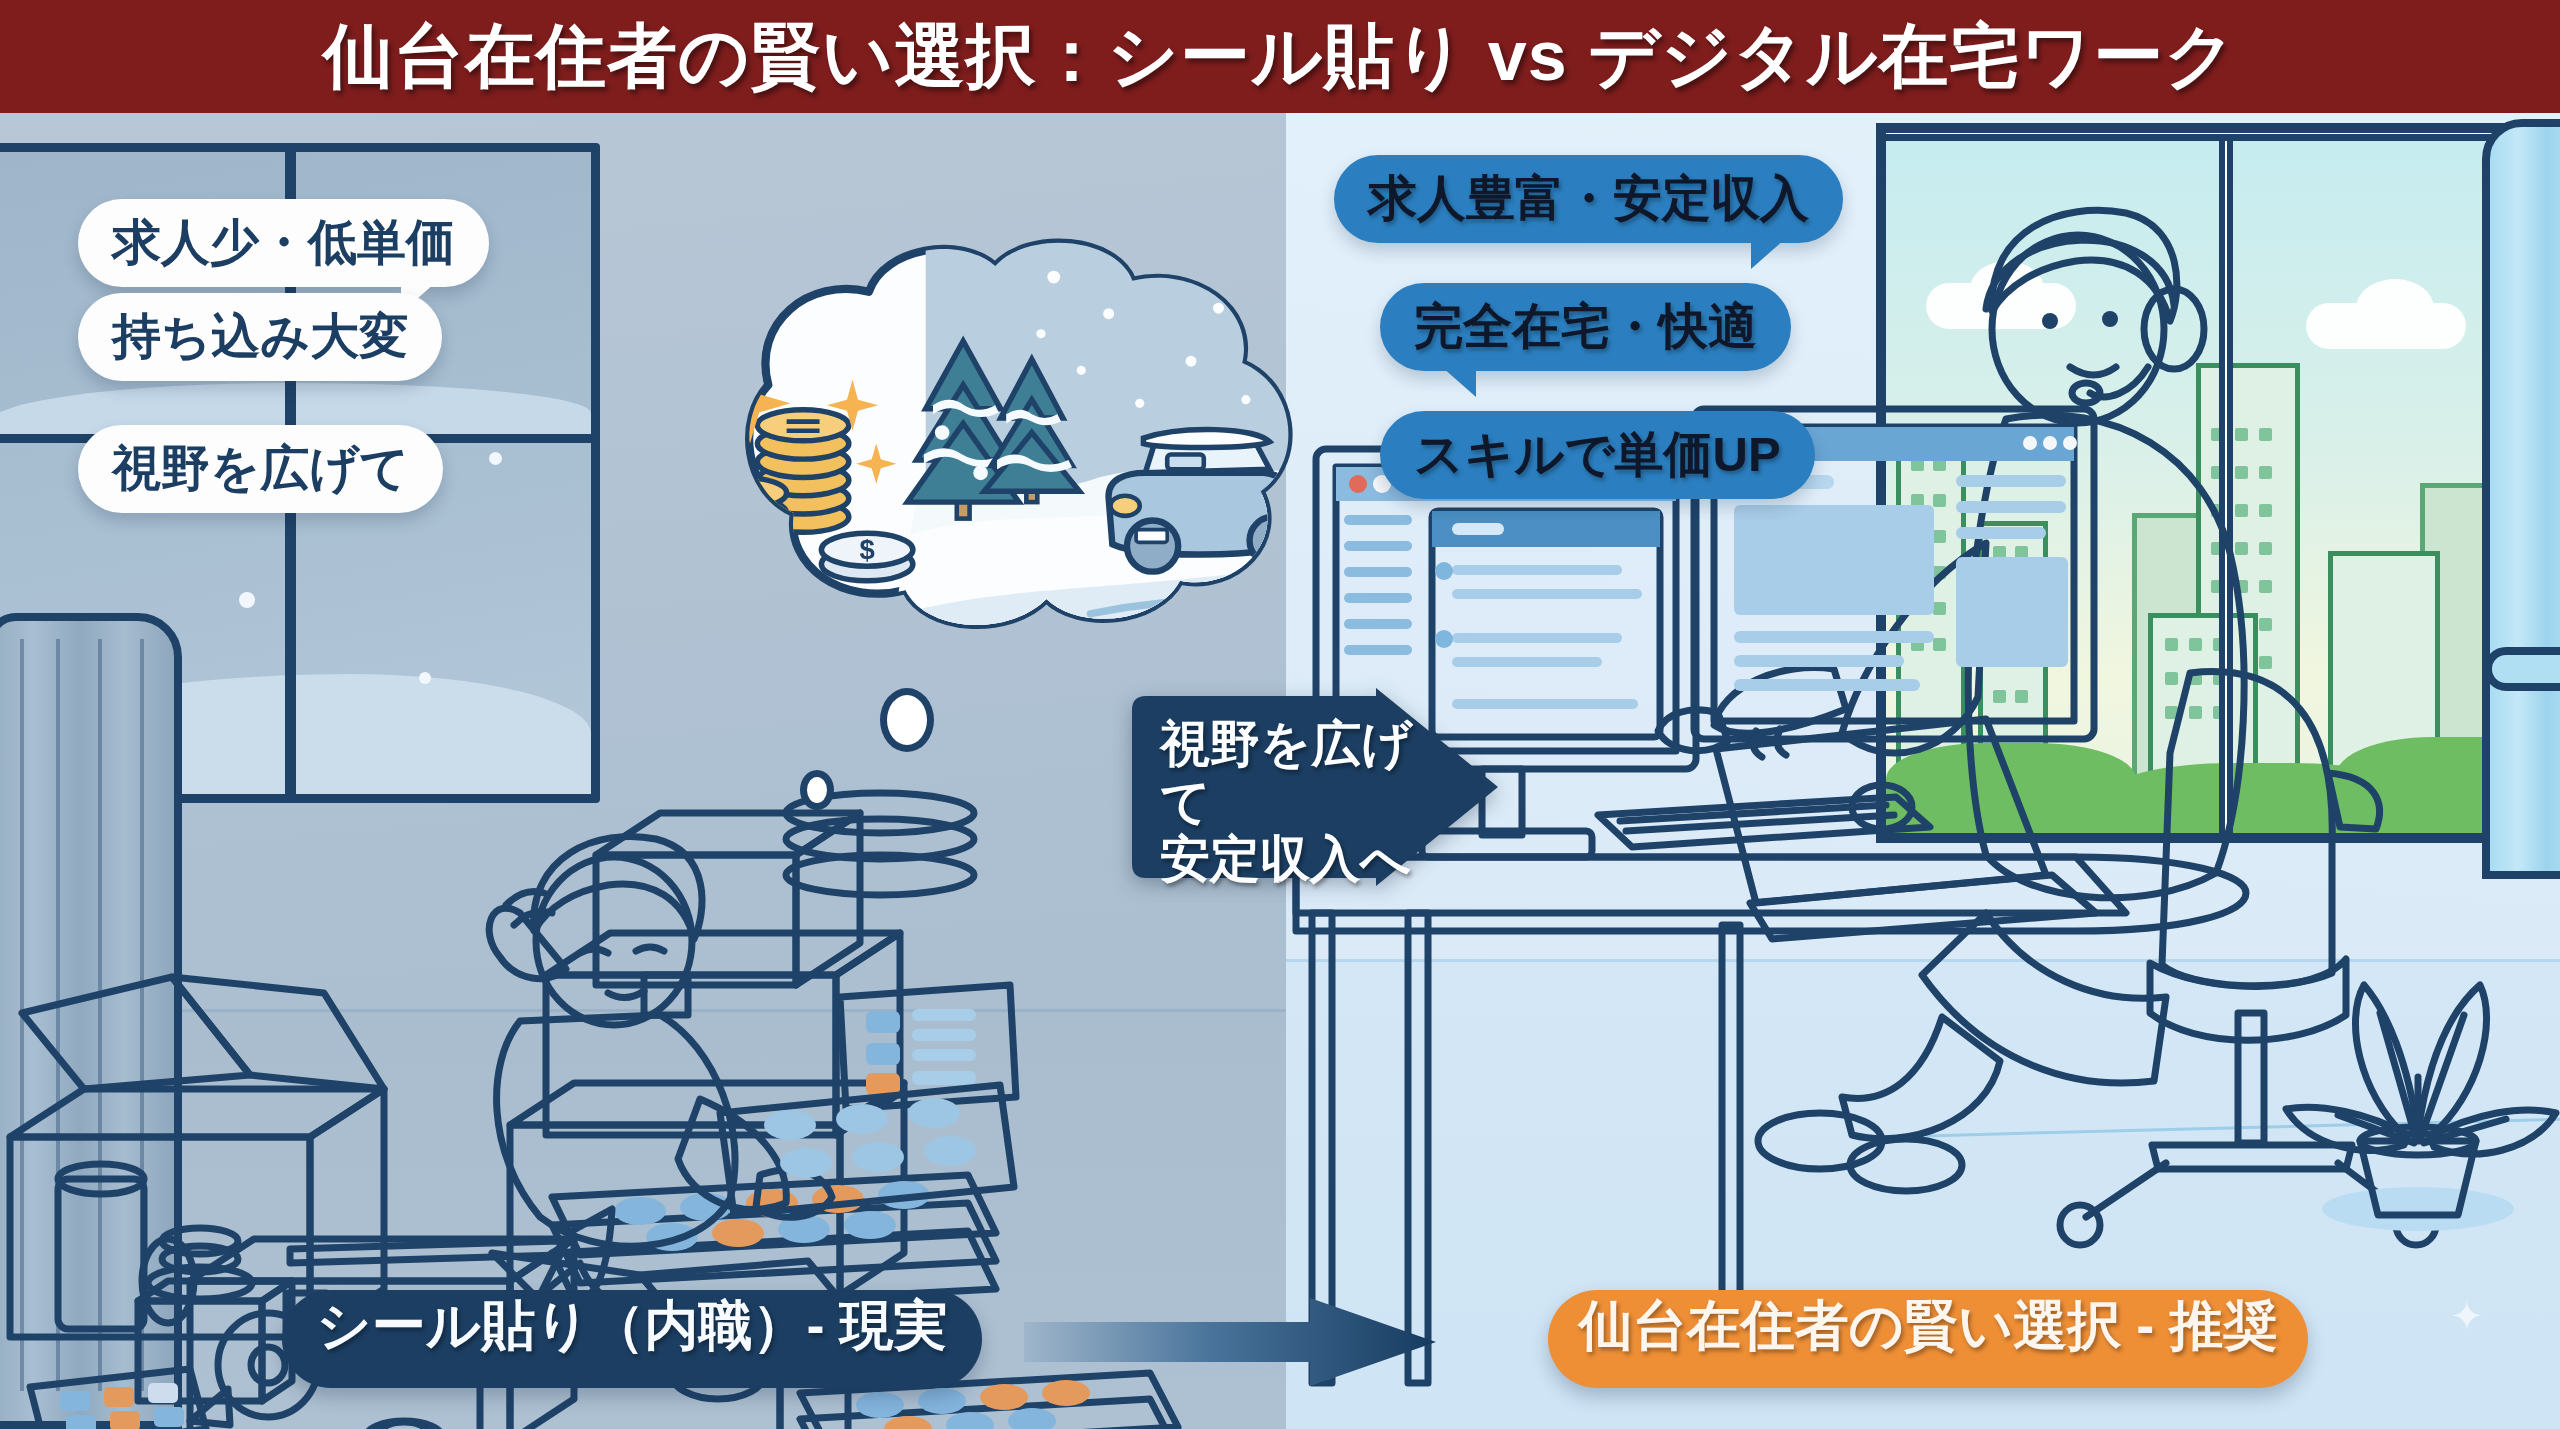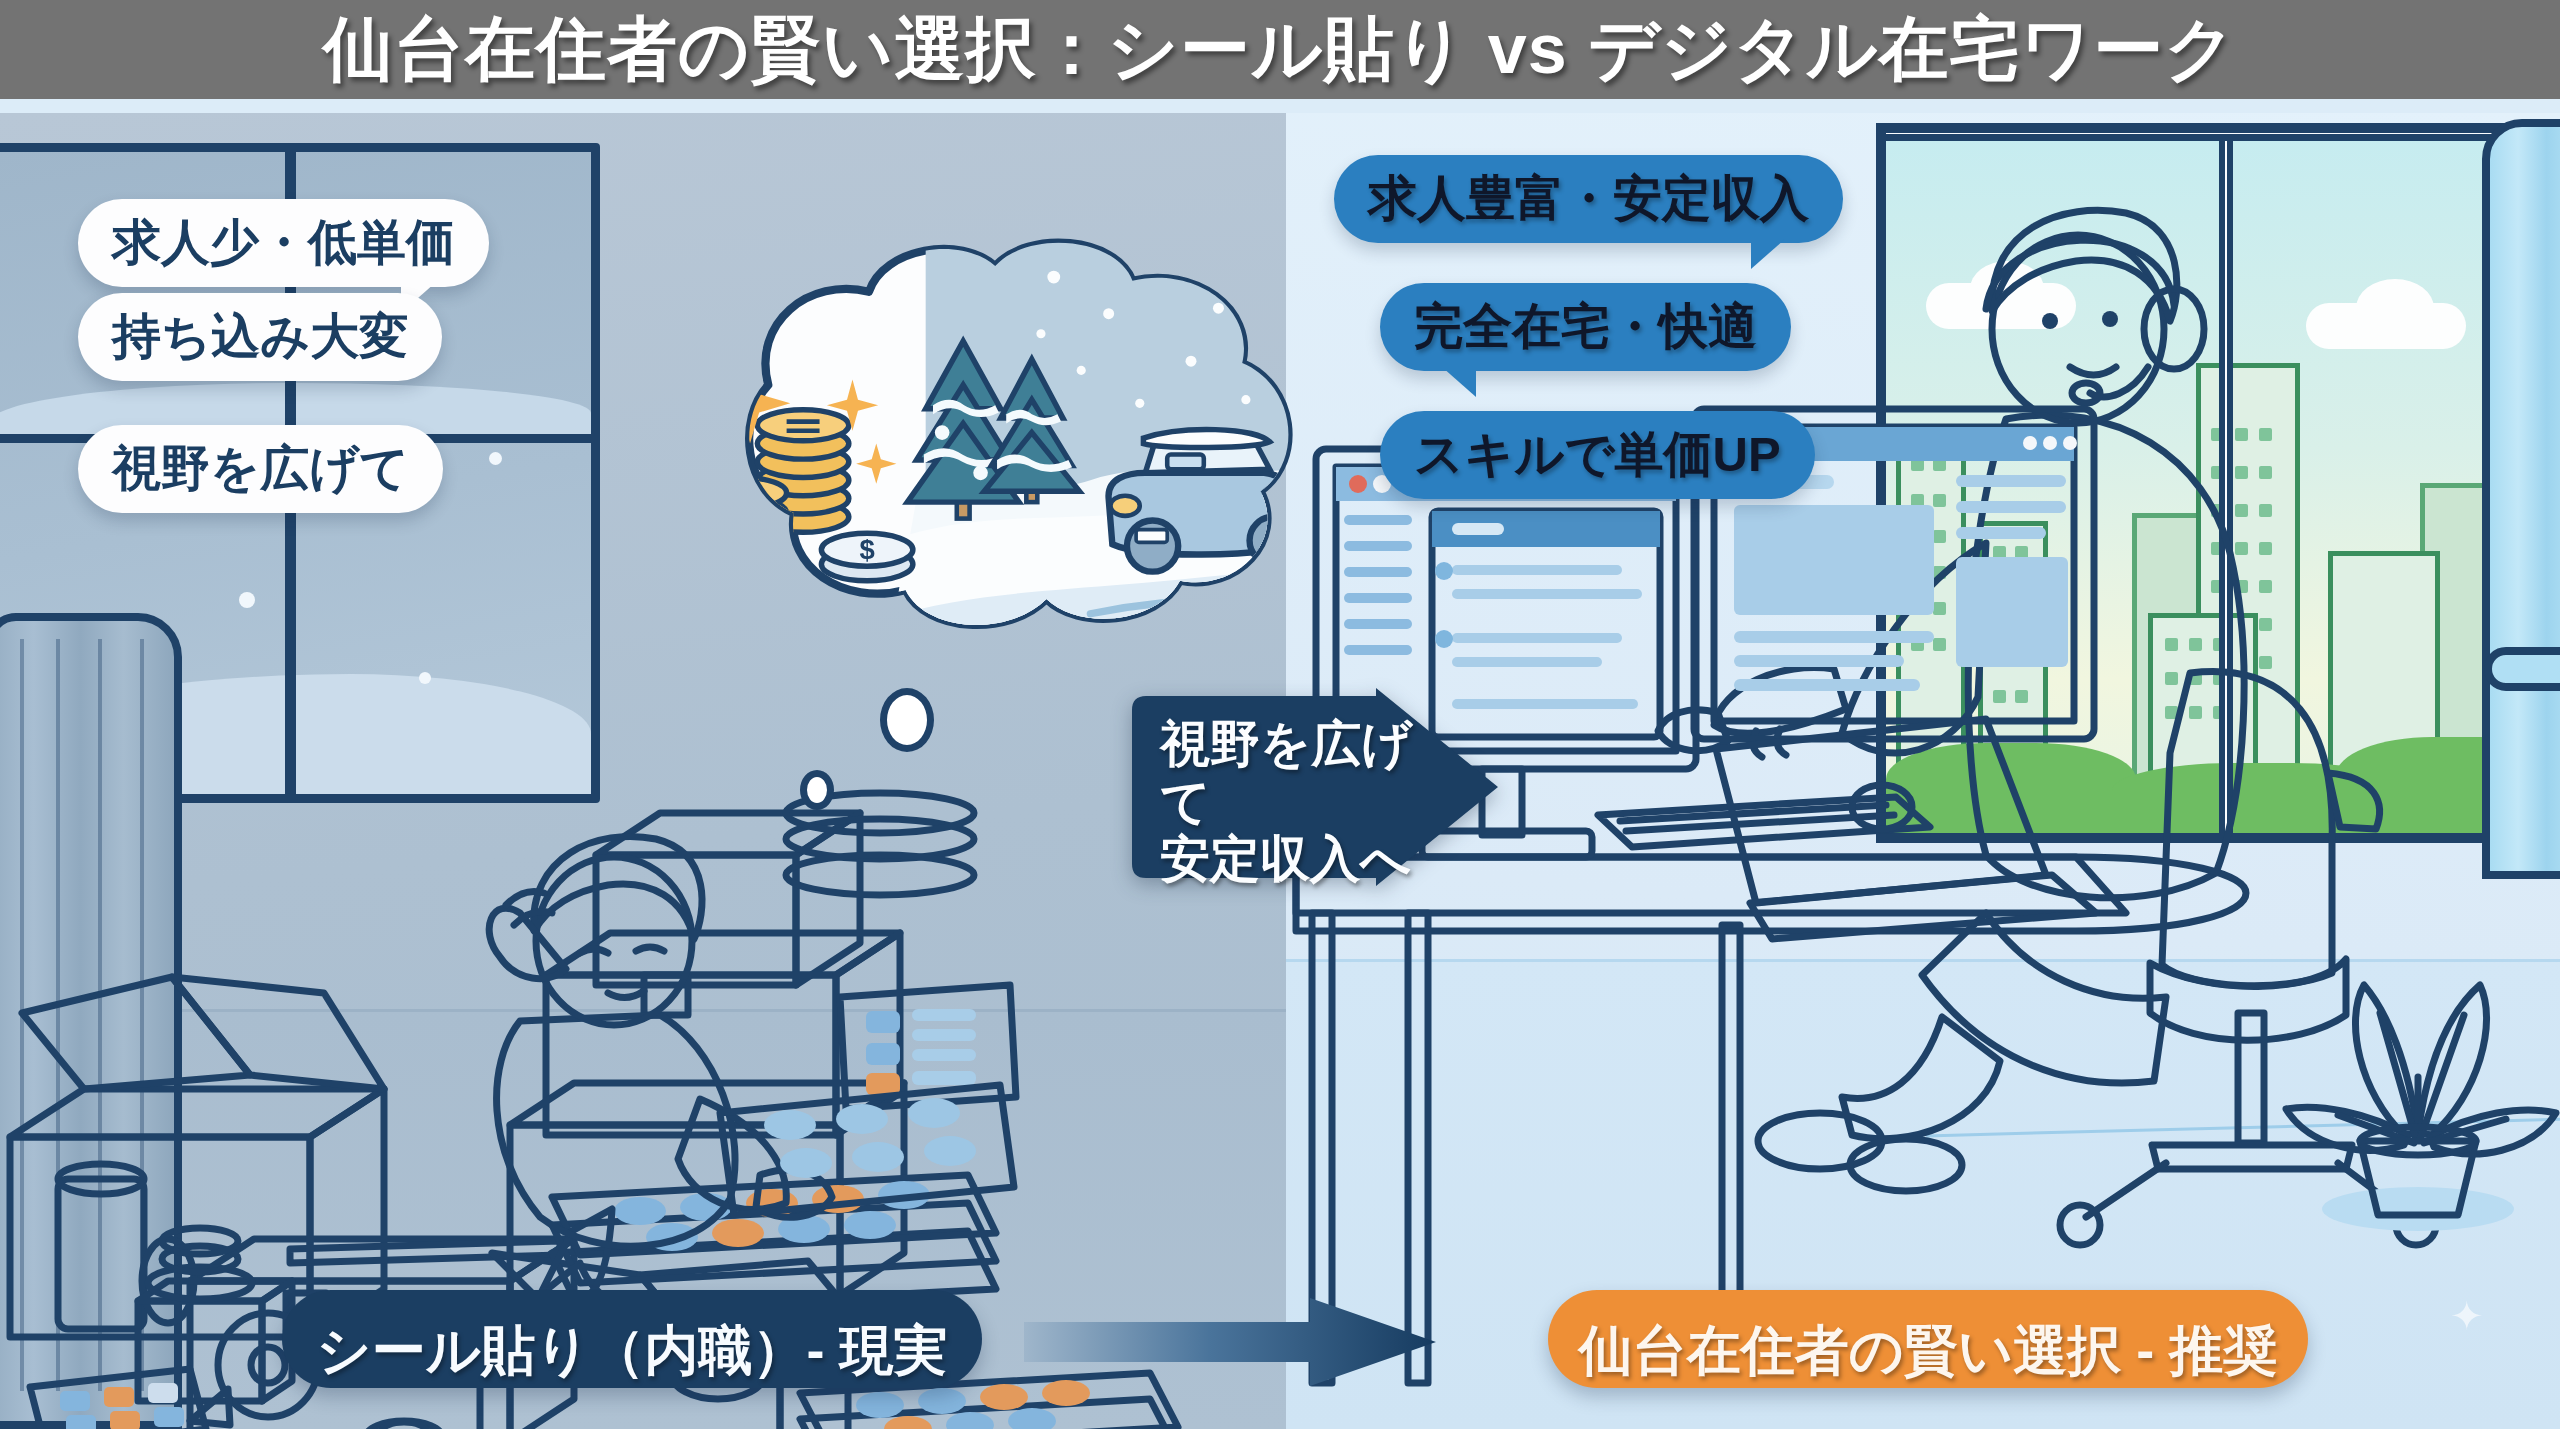--- a/index.html
+++ b/index.html
@@ -8,22 +8,22 @@
 
   #canvas {
     position:relative;
     width:2560px; height:1429px;
     overflow:hidden;
     background:#dcecf8;
   }
 
   
   .header {
-    position:absolute; left:0; top:0; width:2560px; height:99px;
-    background:#737373;
+    position:absolute; left:0; top:0; width:2560px; height:113px;
+    background:#7f1d1d;
     display:flex; align-items:center; justify-content:center;
   }
   .header-title {
     color:#ffffff;
     font-size:70px; font-weight:bold;
     letter-spacing:1px;
     text-shadow:3px 4px 5px rgba(0,0,0,.45);
     white-space:nowrap;
   }
 
@@ -111,21 +111,21 @@
     position:absolute; left:1160px; top:716px; width:260px;
     color:#fbfdff; font-size:50px; font-weight:bold; line-height:1.15;
     text-align:left; text-shadow:2px 3px 4px rgba(0,0,0,.4);
   }
 
   
   .arrow-bot { position:absolute; left:1024px; top:1296px; width:412px; height:92px; }
 
   
   .label-pill {
-    position:absolute; display:flex; align-items:flex-end; justify-content:center;
+    position:absolute; display:flex; align-items:flex-start; justify-content:center;
     height:98px; border-radius:54px;
     font-size:54px; font-weight:bold; white-space:nowrap;
     box-shadow:0 9px 18px rgba(20,40,70,.25);
     text-shadow:2px 3px 4px rgba(0,0,0,.35);
   }
   .label-left  { left:282px;  top:1290px; width:700px; background:#1b3e62; color:#f7fbff; }
   .label-right { left:1548px; top:1290px; width:760px; background:#ee8f36; color:#fdf6ee; }
 
   
   .outline { stroke:#1f4268; stroke-width:7; stroke-linejoin:round; stroke-linecap:round; fill:none; }

